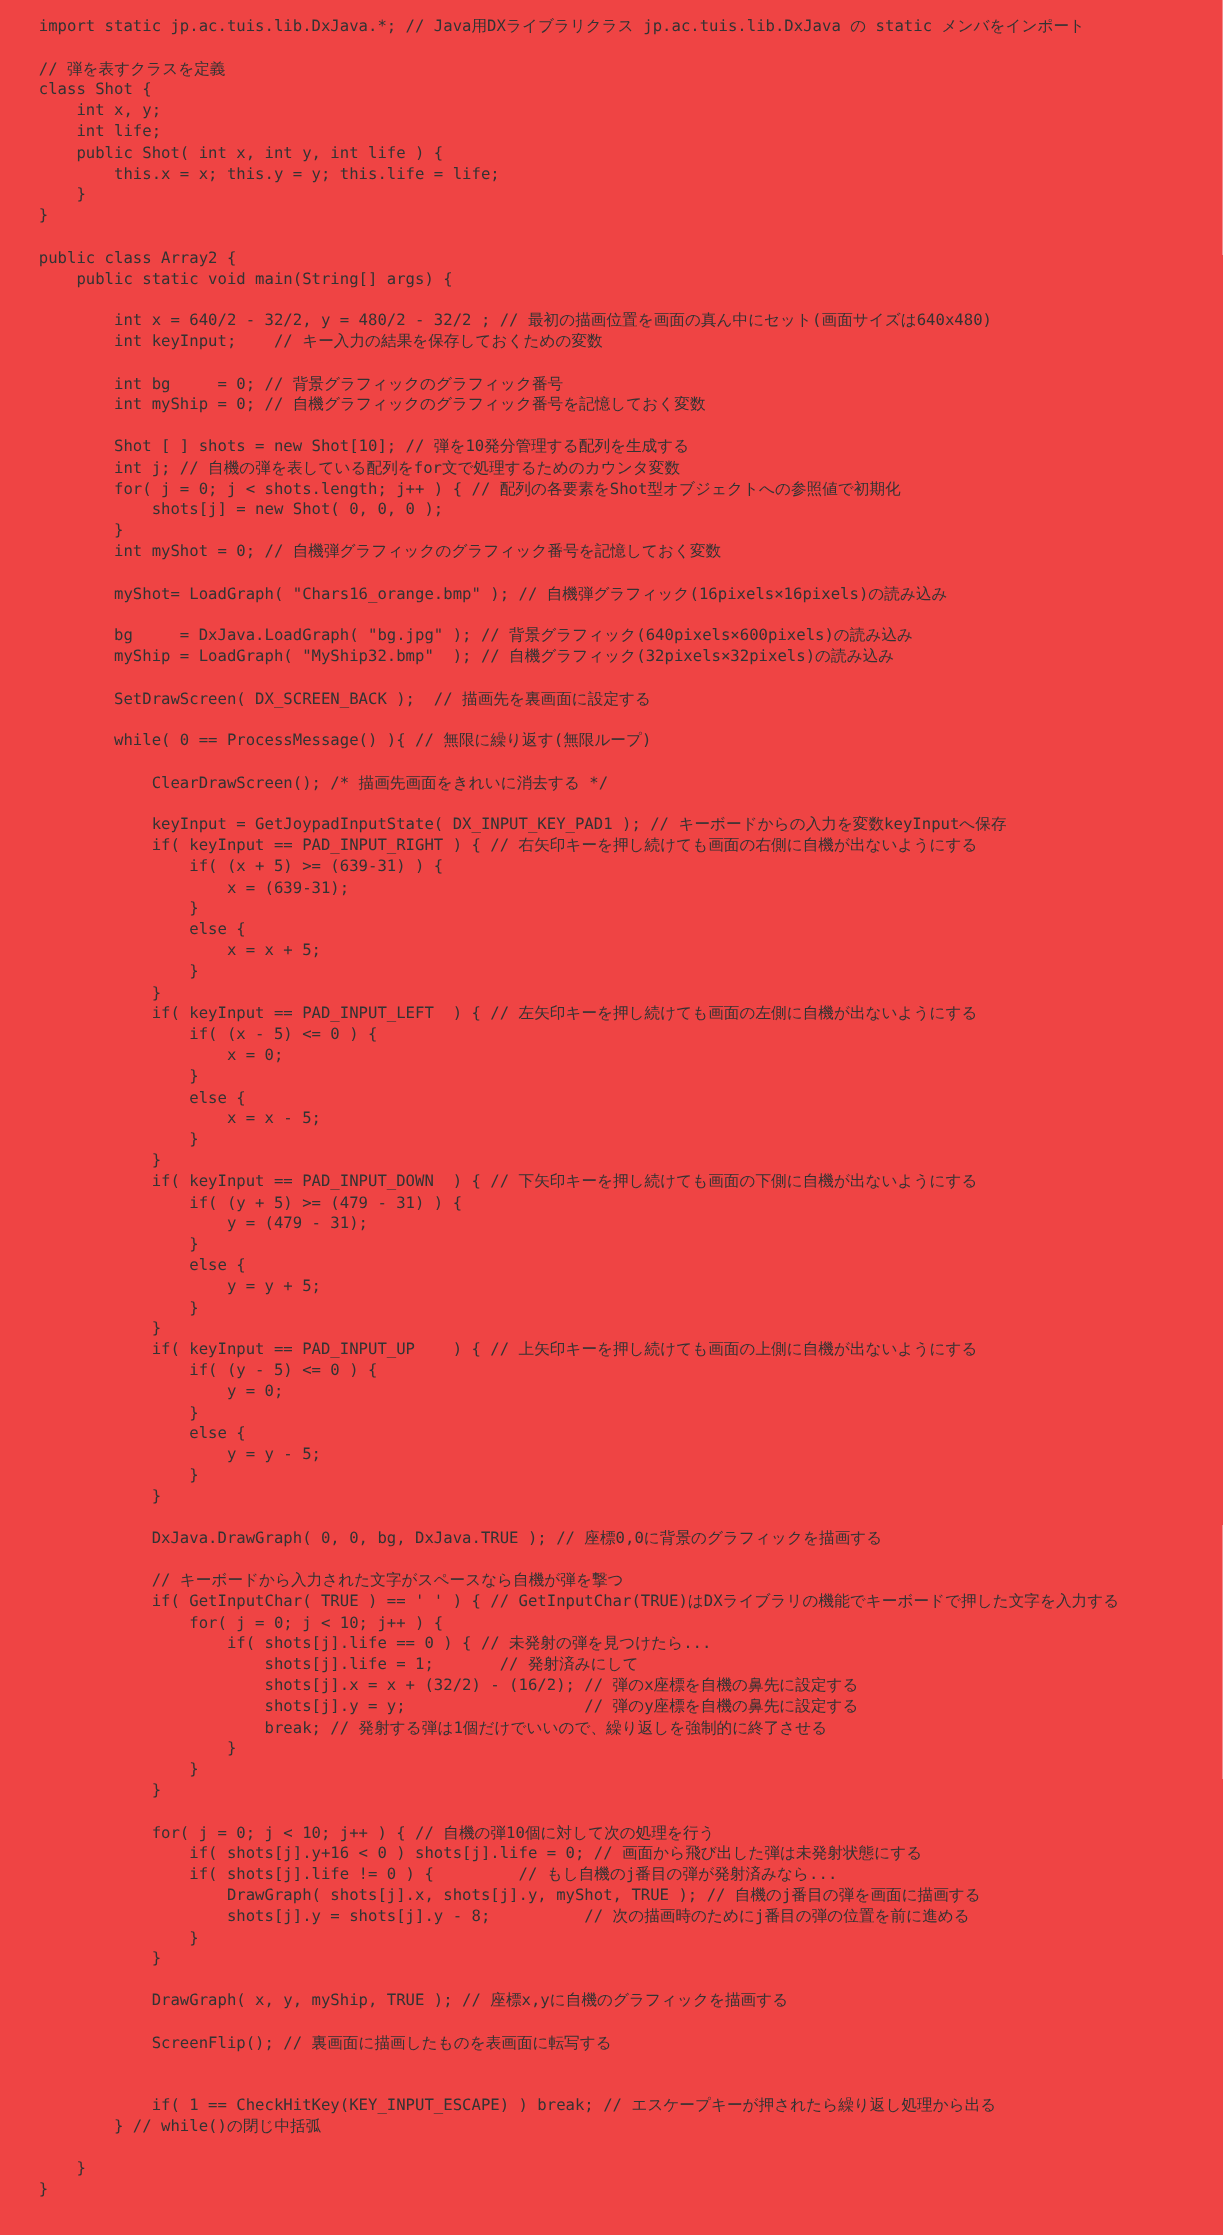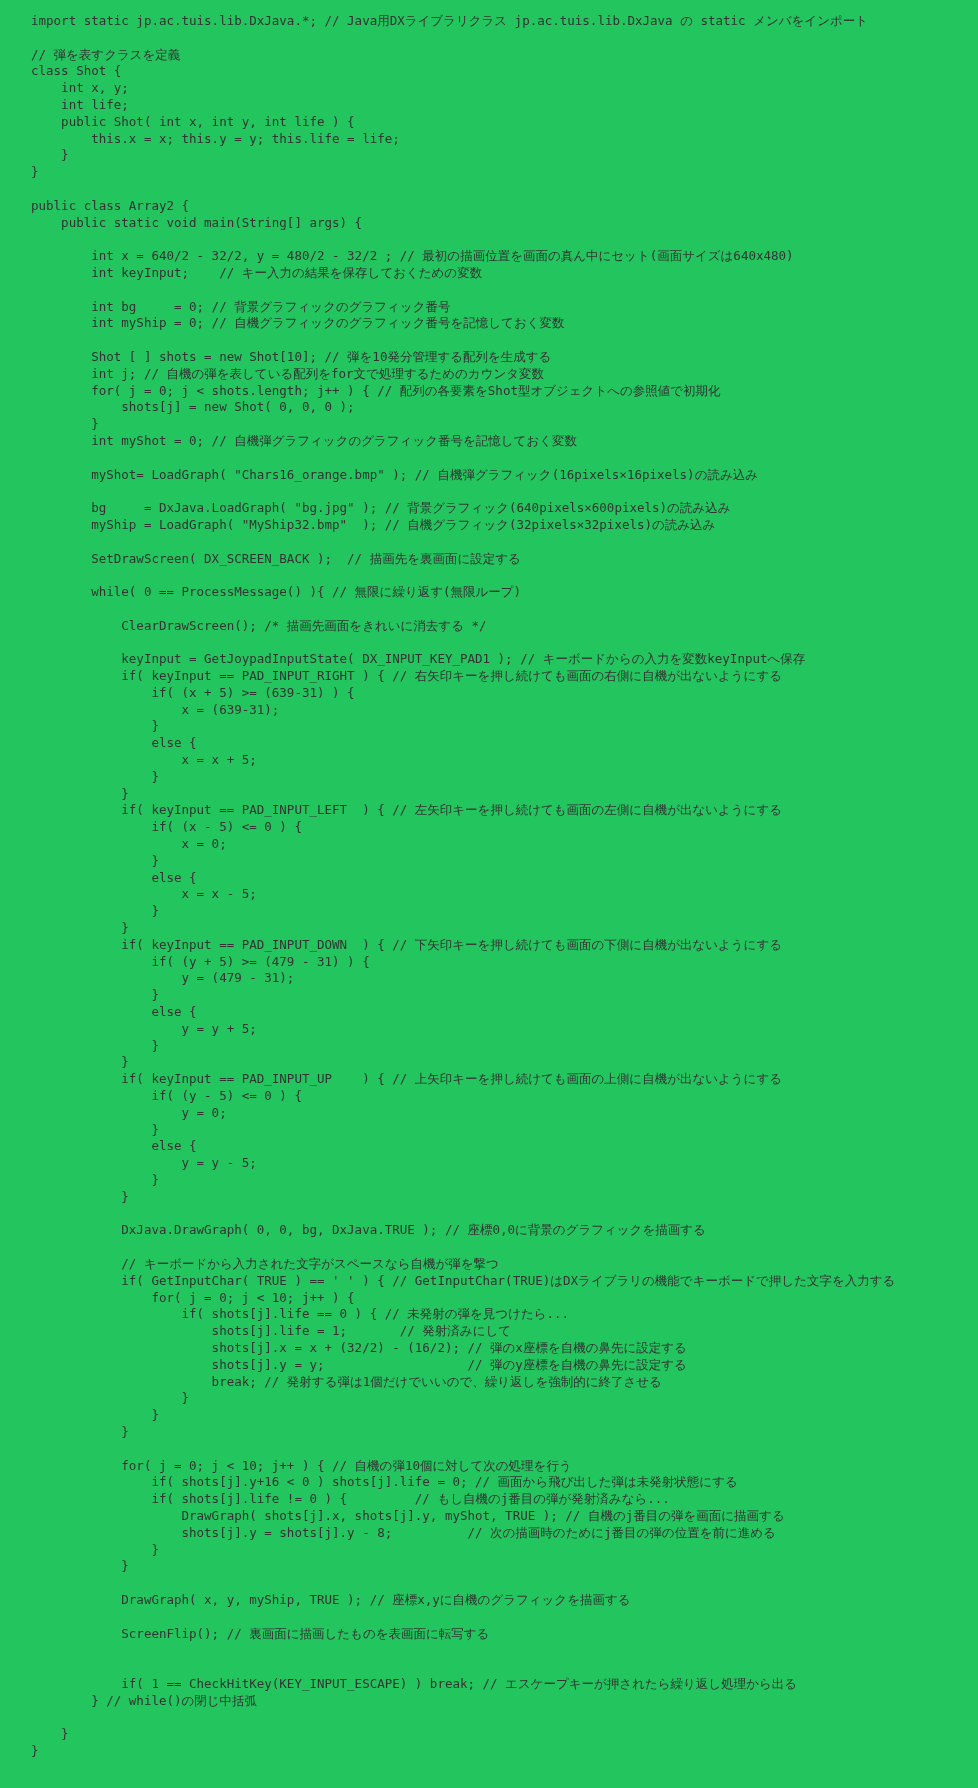--- a/index.html
+++ b/index.html
@@ -3,21 +3,21 @@
 <meta charset="utf-8">
 <style>
   html, body {
     margin: 0;
     padding: 0;
     background: #ffffff;
   }
   .page {
     width: 978px;
     min-height: 1788px;
-    background: #22c55e;
+    background: #ef4444;
     box-sizing: border-box;
   }
   pre.code-listing {
     margin: 0;
     padding: 13px 8px 28px 31px;
     font-family: "DejaVu Sans Mono", "Liberation Mono", monospace;
     font-size: 12.5px;
     line-height: 16.8px;
     letter-spacing: 0;
     color: #333333;

